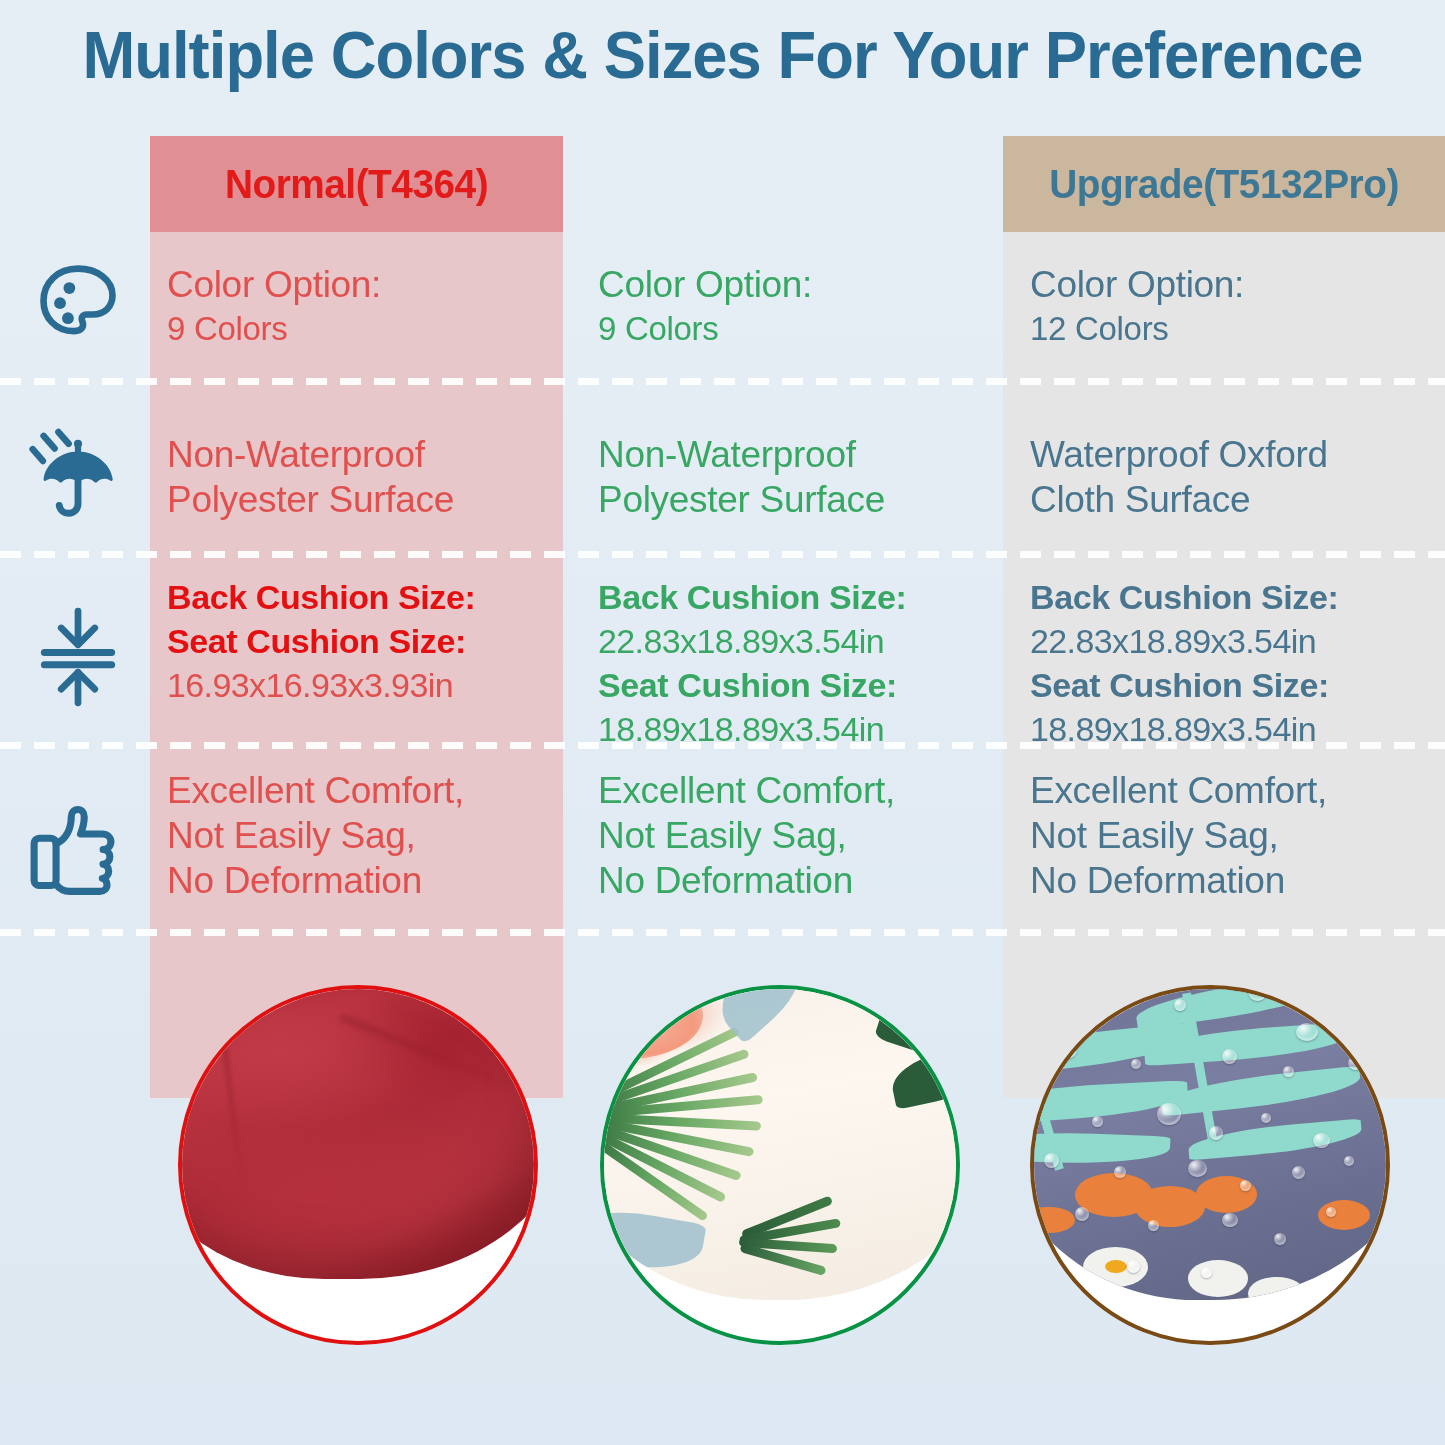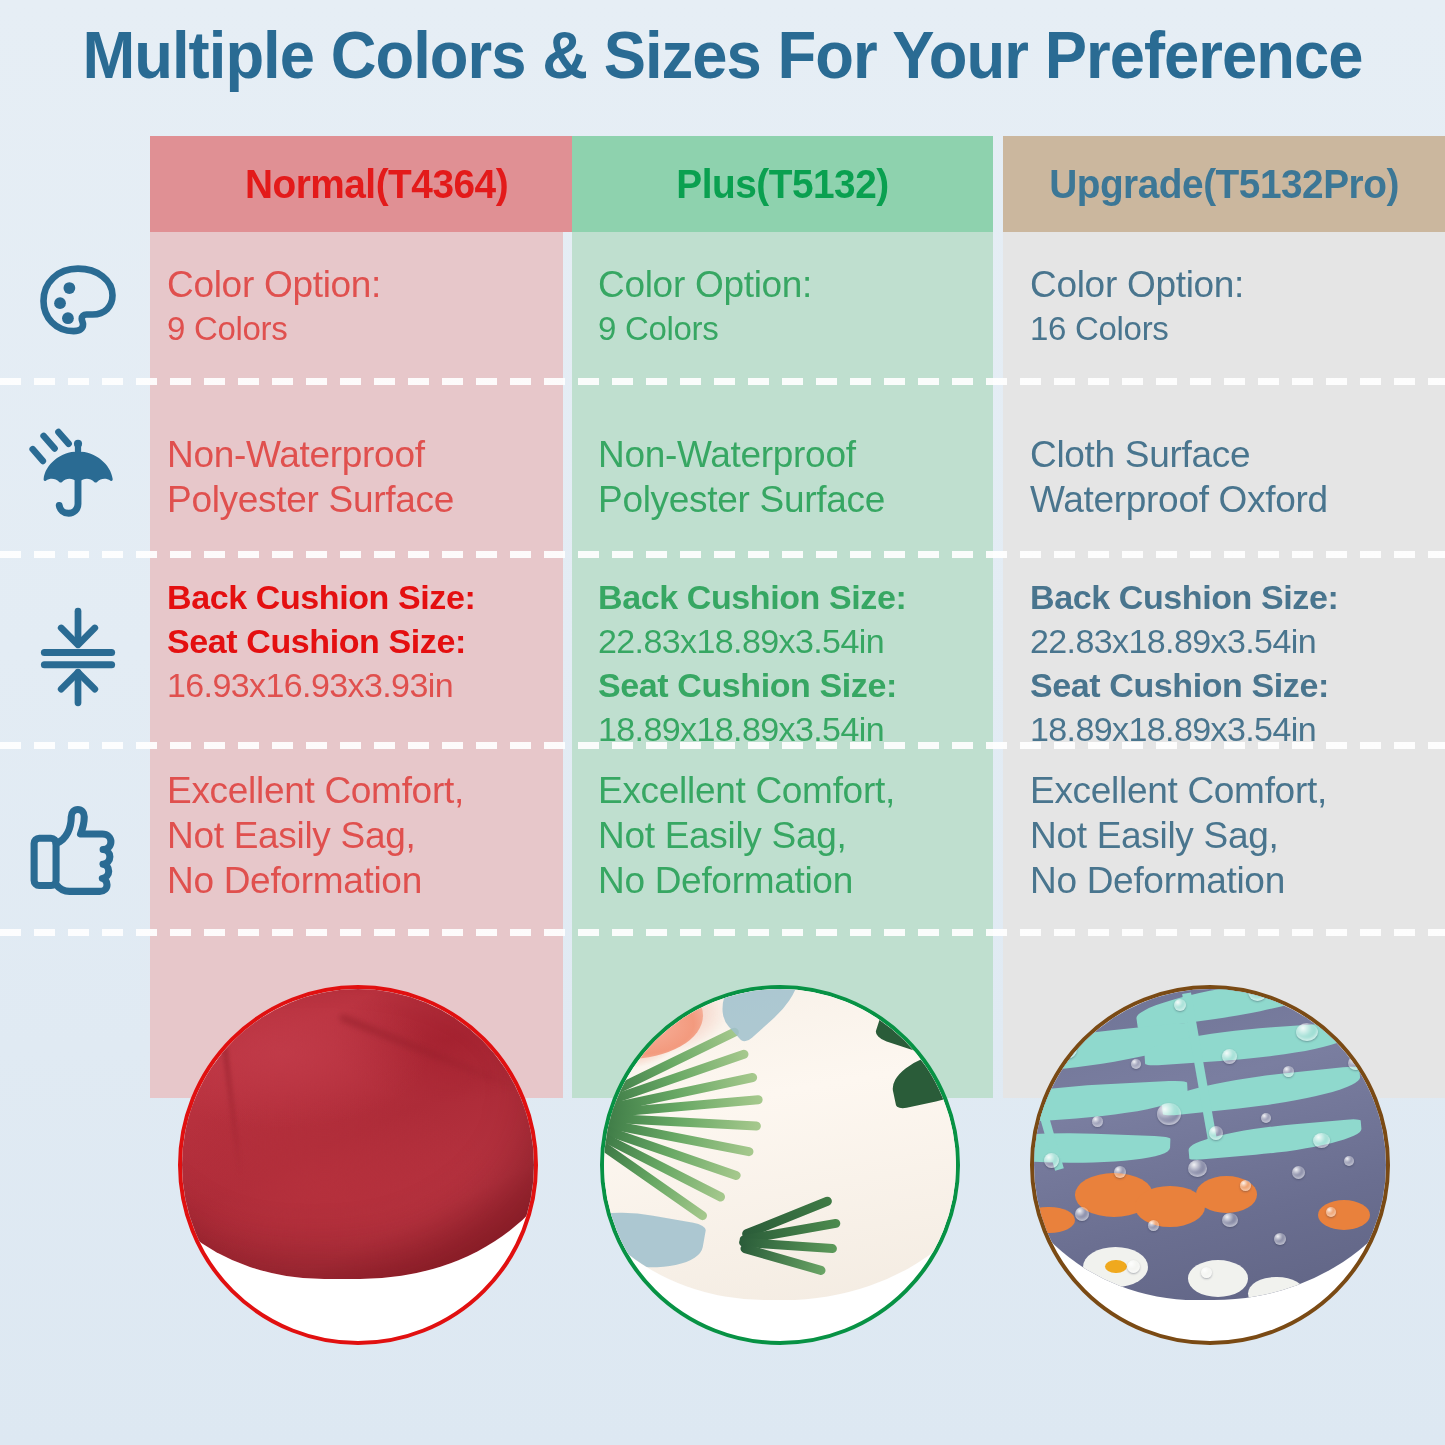--- a/index.html
+++ b/index.html
@@ -23,21 +23,21 @@
     white-space:nowrap;
   }
 
   
   .col{position:absolute;top:136px;height:962px;}
   .col.c0{left:150px;width:413px;background:#e7c7ca;}
   .col.c1{left:572px;width:421px;background:#bfdfcf;}
   .col.c2{left:1003px;width:442px;background:#e5e5e5;}
 
   .colhead{position:absolute;left:0;top:0;width:100%;height:96px;}
-  .c0 .colhead{background:#e09094;padding-left:20px;}
+  .c0 .colhead{background:#e09094;}
   .c1 .colhead{background:#8ed2ae;}
   .c2 .colhead{background:#cbb79e;}
   .colhead span{
     display:block;width:100%;text-align:center;
     font-size:40px;font-weight:bold;line-height:96px;
     letter-spacing:-0.5px;white-space:nowrap;
     transform:scaleX(0.97);
   }
   .c0 .colhead span{color:#e31a1a;}
   .c1 .colhead span{color:#0aa050;}
@@ -150,25 +150,20 @@
 
 <div id="stage">
 
   <div class="title">Multiple Colors &amp; Sizes For Your Preference</div>
 
   <div class="col c0">
     <div class="colhead">
       <span>Normal(T4364)</span>
     </div>
   </div>
-  <div class="col c1">
-    <div class="colhead">
-      <span>Plus(T5132)</span>
-    </div>
-  </div>
   <div class="col c2">
     <div class="colhead">
       <span>Upgrade(T5132Pro)</span>
     </div>
   </div>
 
   <div class="sep" style="top:378px"></div>
   <div class="sep" style="top:551px"></div>
   <div class="sep" style="top:742px"></div>
   <div class="sep" style="top:929px"></div>
@@ -185,21 +180,21 @@
   <div class="cell" style="left:167px;top:262px;width:390px">
     <div class="big t0">Color Option:</div>
     <div class="small t0">9 Colors</div>
   </div>
   <div class="cell" style="left:598px;top:262px;width:390px">
     <div class="big t1">Color Option:</div>
     <div class="small t1">9 Colors</div>
   </div>
   <div class="cell" style="left:1030px;top:262px;width:400px">
     <div class="big t2">Color Option:</div>
-    <div class="small t2">16 Colors</div>
+    <div class="small t2">12 Colors</div>
   </div>
 
   <div class="iconcell" style="top:414px;height:122px">
     <svg width="100" height="100" viewBox="0 0 64 64" fill="none">
       <path d="M32 17C20.5 17 11 25.5 10 34.5c-.1 1 .6 1.6 1.4 1.1 3-1.9 6.2-1.5 8.6.9.5.5 1.3.5 1.8 0 2.8-2.8 6.6-2.8 9.4 0 .5.5 1.3.5 1.8 0 2.8-2.8 6.6-2.8 9.4 0 .5.5 1.3.5 1.8 0 2.4-2.4 5.6-2.8 8.6-.9.8.5 1.5-.1 1.4-1.1C53 25.5 43.5 17 32 17z" fill="#2a6b93"></path>
       <path d="M32 13v3.5" stroke="#2a6b93" stroke-width="4" stroke-linecap="round"></path>
       <circle cx="32" cy="12" r="2.6" fill="#2a6b93"></circle>
       <path d="M32 36v14.5c0 3.4-2.6 6-6 6-3.1 0-5.6-2.2-6-5" stroke="#2a6b93" stroke-width="4.4" stroke-linecap="round" fill="none"></path>
       <path d="M10 7l7 8M19.5 4.5l6.5 7.5M3 15.5l6.5 7.5" stroke="#2a6b93" stroke-width="4.2" stroke-linecap="round"></path>
     </svg>
@@ -207,22 +202,22 @@
 
   <div class="cell" style="left:167px;top:432px;width:395px">
     <div class="big t0">Non-Waterproof</div>
     <div class="big t0">Polyester Surface</div>
   </div>
   <div class="cell" style="left:598px;top:432px;width:395px">
     <div class="big t1">Non-Waterproof</div>
     <div class="big t1">Polyester Surface</div>
   </div>
   <div class="cell" style="left:1030px;top:432px;width:410px">
+    <div class="big t2">Waterproof Oxford</div>
     <div class="big t2">Cloth Surface</div>
-    <div class="big t2">Waterproof Oxford</div>
   </div>
 
   <div class="iconcell" style="top:582px;height:150px">
     <svg width="100" height="110" viewBox="0 0 64 72" fill="none">
       <path d="M32 6v20" stroke="#2a6b93" stroke-width="4.4" stroke-linecap="round"></path>
       <path d="M21 17l11 11 11-11" stroke="#2a6b93" stroke-width="4.4" stroke-linecap="round" stroke-linejoin="round" fill="none"></path>
       <path d="M10 33h44" stroke="#2a6b93" stroke-width="4.6" stroke-linecap="round"></path>
       <path d="M10 41h44" stroke="#2a6b93" stroke-width="4.6" stroke-linecap="round"></path>
       <path d="M32 66V46" stroke="#2a6b93" stroke-width="4.4" stroke-linecap="round"></path>
       <path d="M21 57l11-11 11 11" stroke="#2a6b93" stroke-width="4.4" stroke-linecap="round" stroke-linejoin="round" fill="none"></path>

